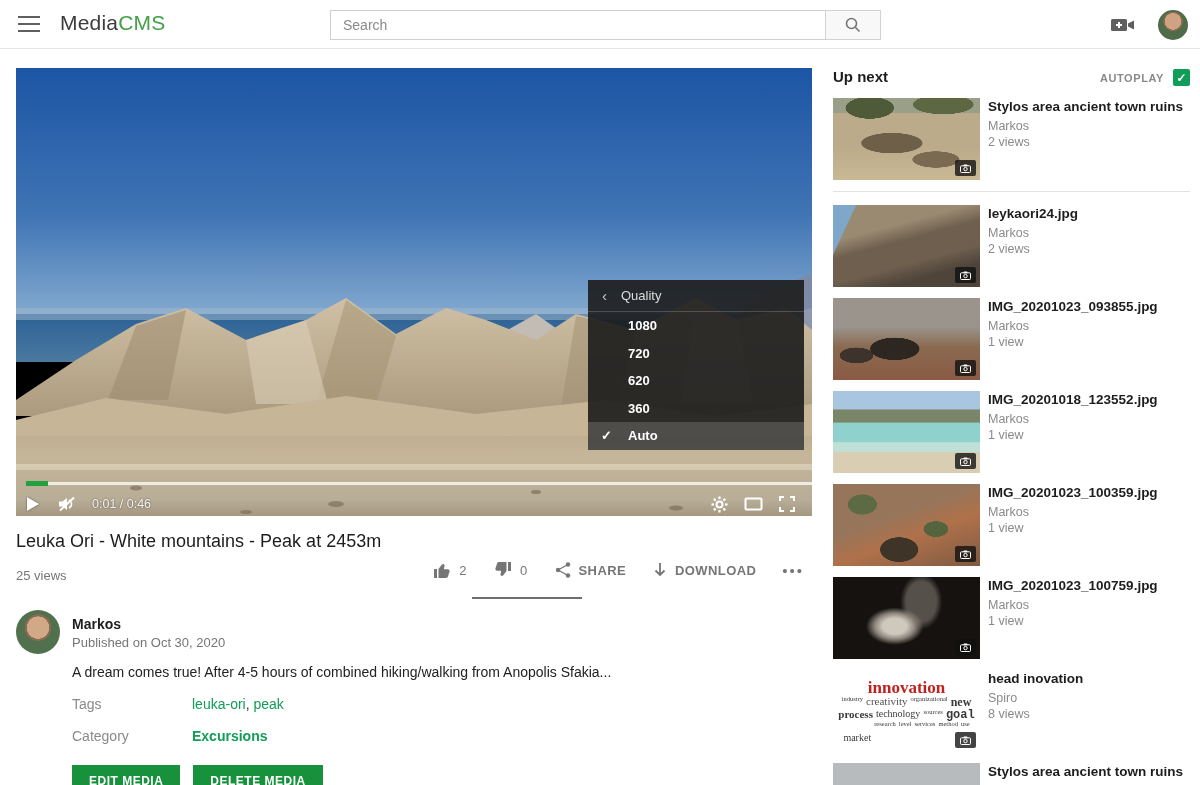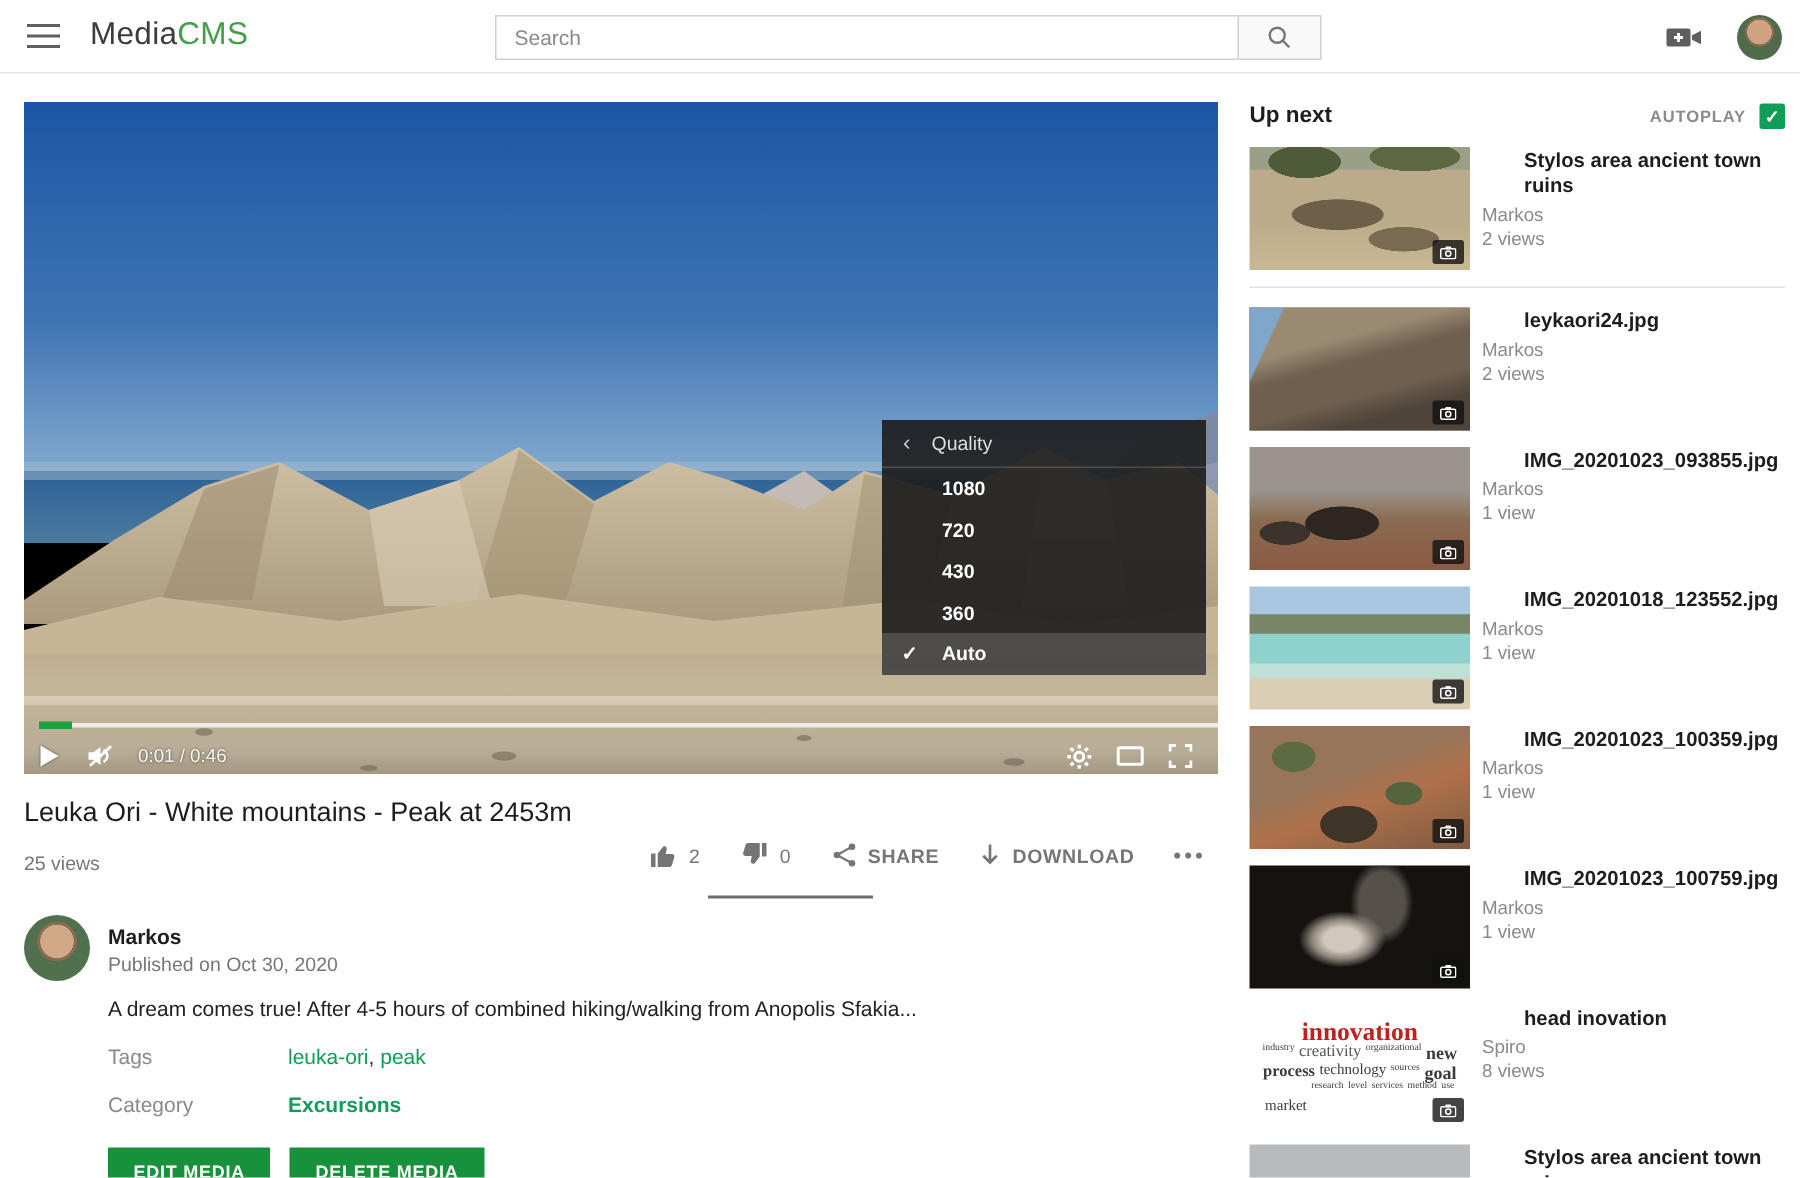--- a/index.html
+++ b/index.html
@@ -72,21 +72,21 @@
   .sb-head { position:relative; height:36px; }
   .sb-title { position:absolute; left:0; top:6px; font-size:15px; font-weight:bold; color:#1d1d1d; }
   .autoplay { position:absolute; right:0; top:7px; display:flex; align-items:center; gap:9px; }
   .autoplay-label { font-size:11px; font-weight:bold; letter-spacing:.6px; color:#8a8a8a; }
   .checkbox { width:17px; height:17px; background:#0f9d58; border-radius:2px; display:flex; align-items:center; justify-content:center; cursor:pointer; }
   .checkbox .mark { color:#fff; font-size:12px; font-weight:bold; line-height:1; }
   .upnext-item { position:relative; height:82px; margin-bottom:11px; cursor:pointer; }
   .thumb { position:absolute; left:0; top:0; width:147px; height:82px; background:#888; overflow:hidden; }
   .badge { position:absolute; right:4px; bottom:4px; width:21px; height:16px; background:rgba(15,15,15,.78); border-radius:2px; display:flex; align-items:center; justify-content:center; }
   .info { position:absolute; left:155px; top:0; width:200px; }
-  .it-title { font-size:13.5px; font-weight:bold; color:#1d1d1d; line-height:17px; max-height:34px; overflow:hidden;margin-left:28px; }
+  .it-title { font-size:13.5px; font-weight:bold; color:#1d1d1d; line-height:17px; max-height:34px; overflow:hidden; }
   .it-author { margin-top:4px; font-size:12.5px; color:#8a8a8a; }
   .it-views { margin-top:2px; font-size:12.5px; color:#8a8a8a; }
   .sep { height:1px; background:#e2e2e2; margin:2px 0 13px 0; }
 
   
   .thumb-1 { background:
     radial-gradient(ellipse 40px 18px at 25% 12%, #4e5a38 0 60%, transparent 61%),
     radial-gradient(ellipse 50px 16px at 75% 8%, #5d6742 0 60%, transparent 61%),
     radial-gradient(ellipse 60px 20px at 40% 55%, #6e5f49 0 50%, transparent 52%),
     radial-gradient(ellipse 46px 16px at 70% 75%, #7a6a52 0 50%, transparent 52%),
@@ -113,21 +113,21 @@
   .thumb-7 { background:#fff; }
   .thumb-8 { background: linear-gradient(180deg, #b7bbbd 0 55%, #a2a8aa 75%, #8d9496 100%); }
 
   .cloud { width:100%; height:100%; background:#fff; display:flex; flex-wrap:wrap; align-content:center; justify-content:center; column-gap:3px; padding:2px 4px; overflow:hidden; }
   .cloud span { color:#3a3a3a; line-height:1.02; white-space:nowrap; font-family:"Liberation Serif", serif; }
   .cloud .w0 { color:#c0201e; font-weight:bold; font-size:17px; width:100%; text-align:center; }
   .cloud .w2 { font-size:11px; color:#555; }
   .cloud .w4 { font-size:12px; font-weight:bold; }
   .cloud .w5 { font-size:11px; font-weight:bold; }
   .cloud .w6 { font-size:10px; font-weight:normal; }
-  .cloud .w8 { font-size:12px; font-weight:bold; }
+  .cloud .w8 { font-size:12px; font-weight:bold;font-family:Liberation Mono, monospace; }
   .cloud .w9 { font-size:10px;margin-top:12px; }
   .cloud .sm { font-size:6.5px; }
 </style>
 </head>
 <body>
 
 <div id="app">
 
   <div class="header">
     <div class="hamburger">
@@ -257,21 +257,21 @@
         <span>Quality</span>
       </div>
       <div>
           <div class="qitem">
             <span>1080</span>
           </div>
           <div class="qitem">
             <span>720</span>
           </div>
           <div class="qitem">
-            <span>430</span>
+            <span>620</span>
           </div>
           <div class="qitem">
             <span>360</span>
           </div>
           <div class="qitem sel">
             <span class="chk">✓</span>
             <span>Auto</span>
           </div>
         </div>
     </div>

